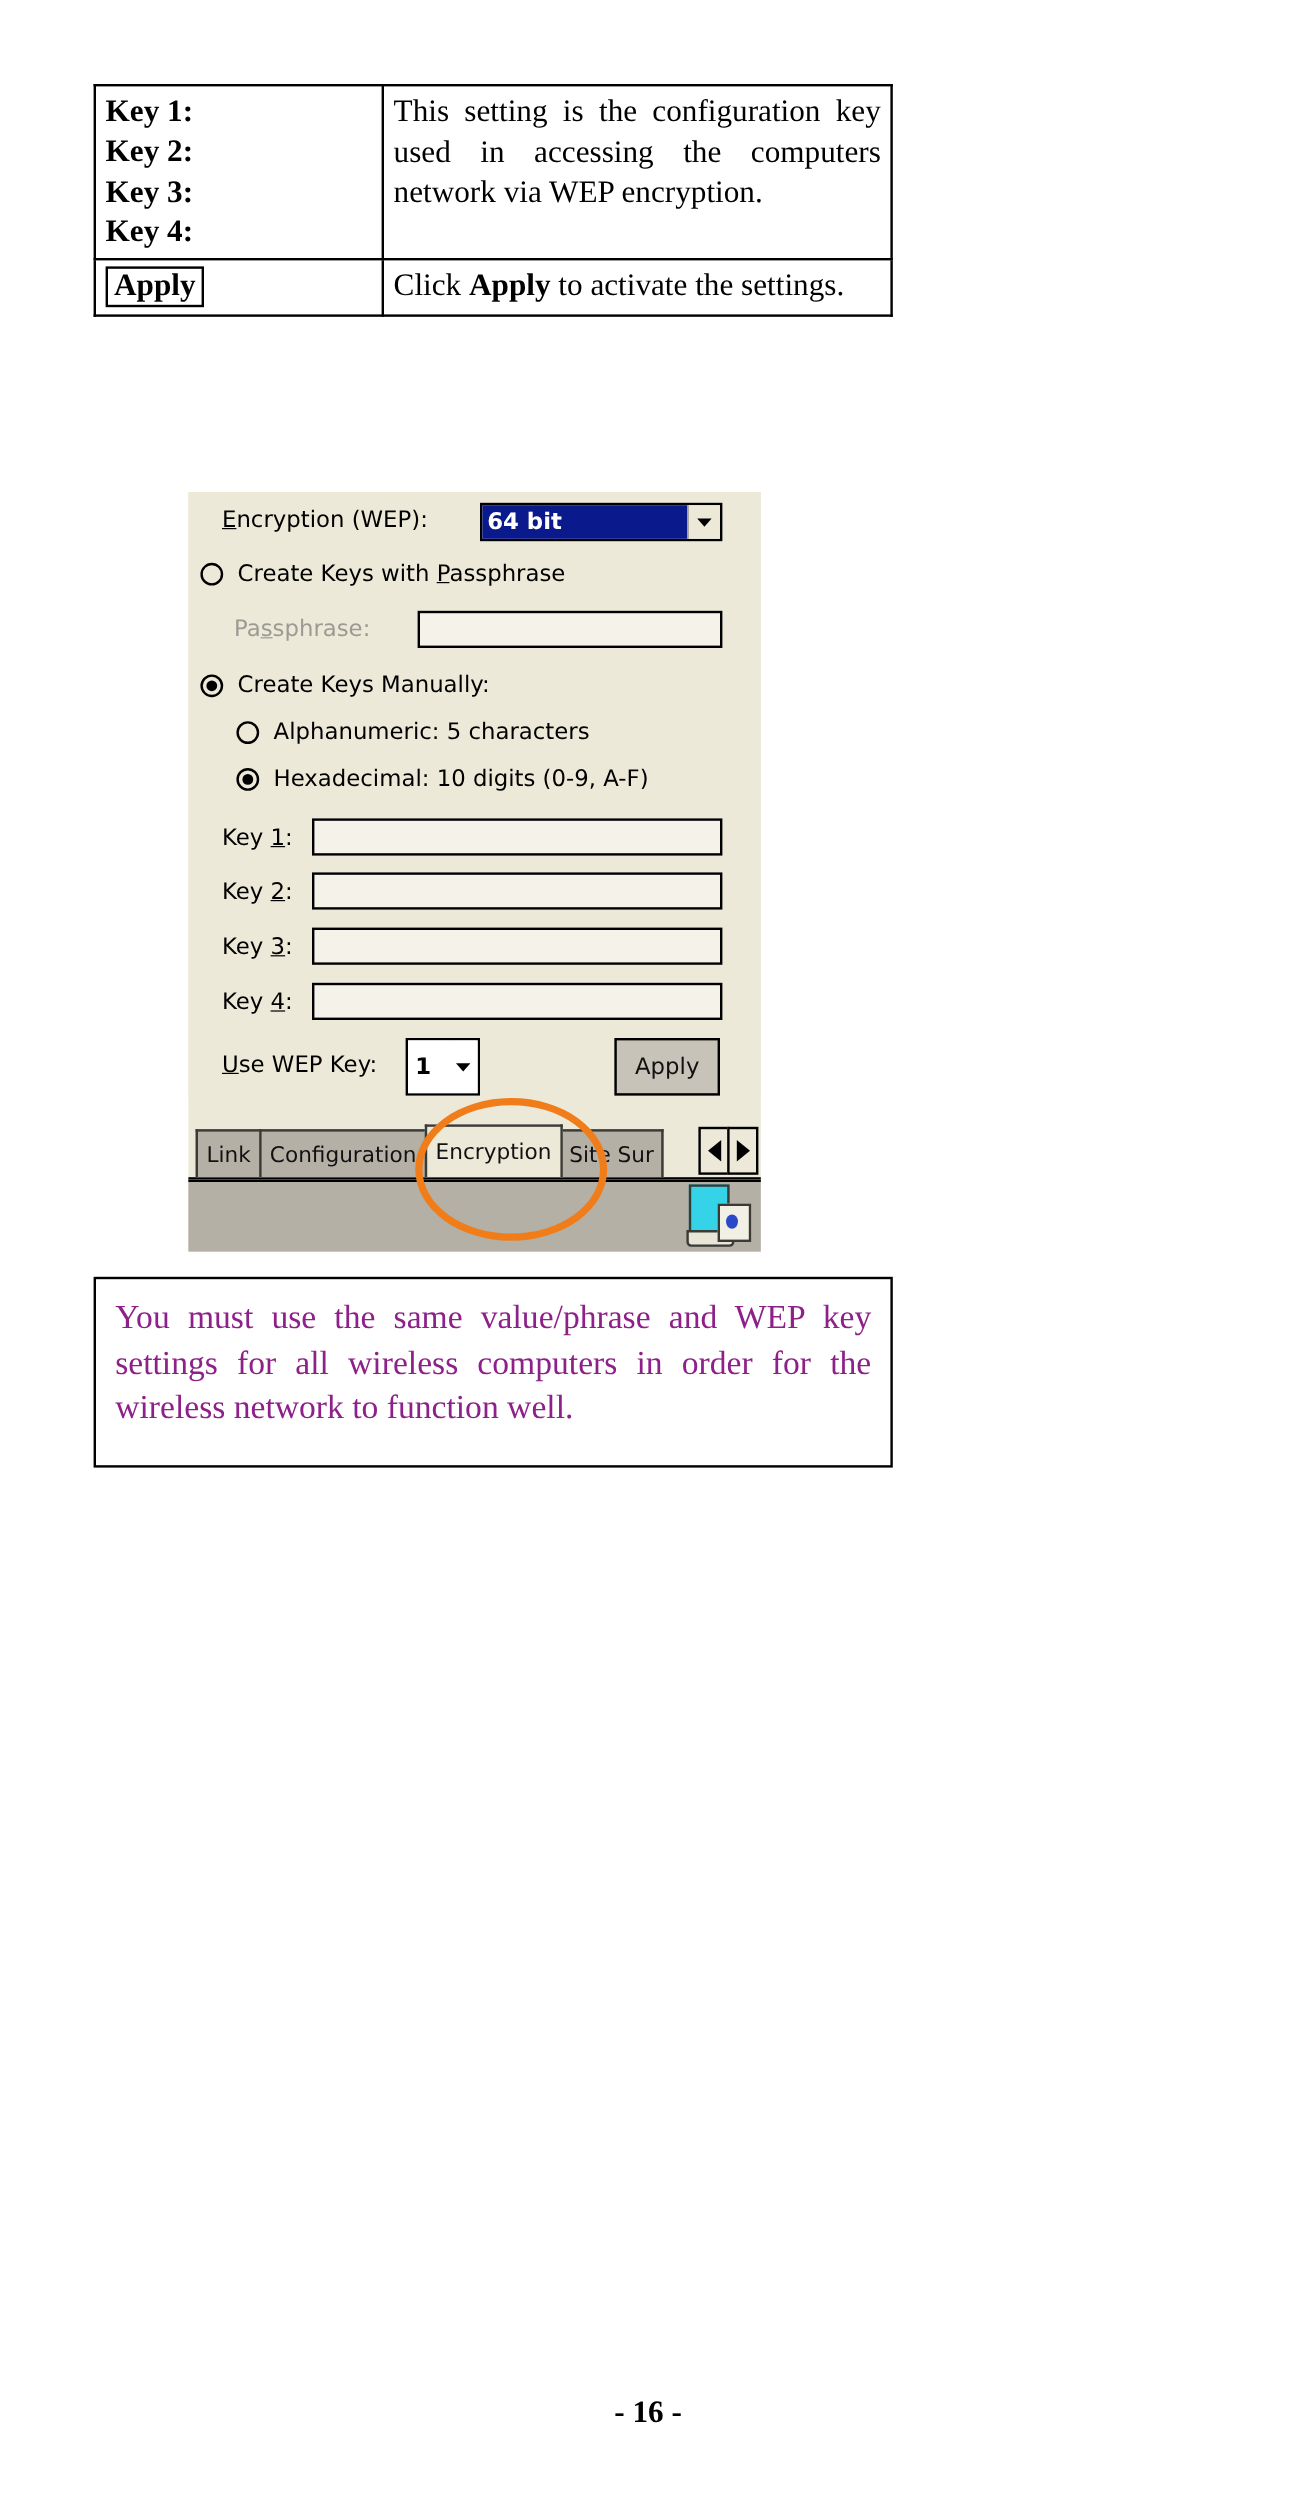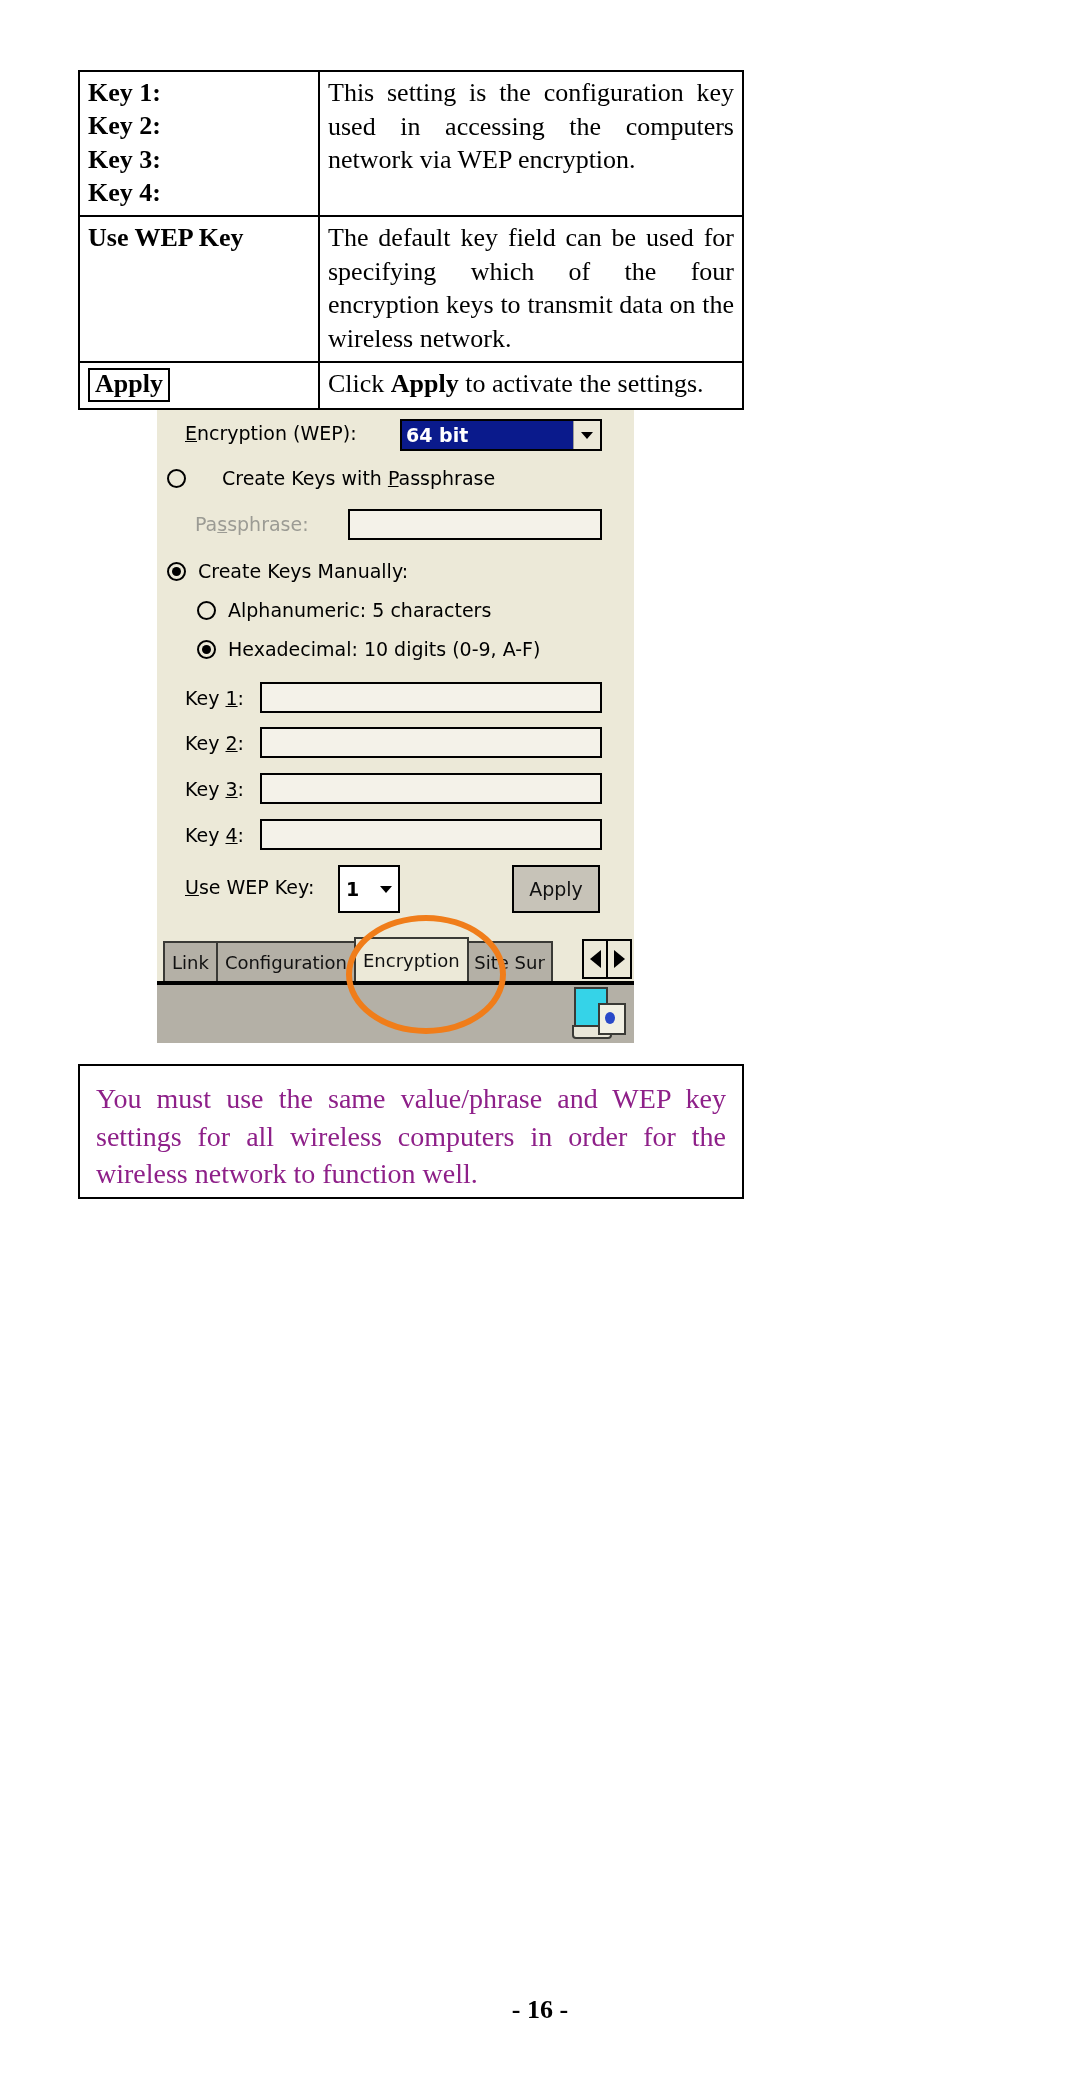--- a/index.html
+++ b/index.html
@@ -361,21 +361,21 @@
   }
 
   
   .note-box {
     position: absolute;
     left: 78px;
     top: 1064px;
     width: 666px;
     border: 2px solid #000;
     box-sizing: border-box;
-    padding: 14px 16px 4px 16px;
+    padding: 14px 16px 28px 16px;
   }
   .note-text {
     color: #8e2089;
     font-family: "Liberation Serif", serif;
     font-size: 28px;
     line-height: 1.34;
     text-align: justify;
     text-align-last: left;
   }
 
@@ -402,24 +402,20 @@
       <div class="keylist">
         <div>Key 1:</div>
         <div>Key 2:</div>
         <div>Key 3:</div>
         <div>Key 4:</div>
       </div>
     </td>
     <td class="col-right">This setting is the configuration key used in accessing the computers network via WEP encryption.</td>
   </tr>
   <tr>
-    <td class="col-left">Use WEP Key</td>
-    <td class="col-right">The default key field can be used for specifying which of the four encryption keys to transmit data on the wireless network.</td>
-  </tr>
-  <tr>
     <td class="col-left">
       <span class="apply-box">Apply</span>
     </td>
     <td class="col-right"><span>Click </span><span class="b">Apply</span><span> to activate the settings.</span></td>
   </tr>
 </tbody>
   </table>
 
 <div class="pda">
 
@@ -429,21 +425,21 @@
     <div class="row" style="left:28px; top:12px;">
       <span class="pda-label"><span class="u">E</span><span>ncryption (WEP):</span></span>
     </div>
     <div class="combo" style="position:absolute; left:243px; top:9px; width:202px;">
       <div class="val">64 bit</div>
       <div class="arrow">
           <span class="caret"></span>
         </div>
     </div>
 
-    <div class="row" style="left:10px; top:57px;gap:24px;">
+    <div class="row" style="left:10px; top:57px;">
       <span class="radio"></span>
       <span class="pda-label" style="margin-left:12px;"><span>Create Keys with </span><span class="u">P</span><span>assphrase</span></span>
     </div>
 
     <div class="row" style="left:38px; top:103px;">
       <span class="pda-label dim"><span>Pa</span><span class="u">s</span><span>sphrase:</span></span>
     </div>
     <div class="txtbox" style="position:absolute; left:191px; top:99px; width:254px;"></div>
 
     <div class="row" style="left:10px; top:150px;">

